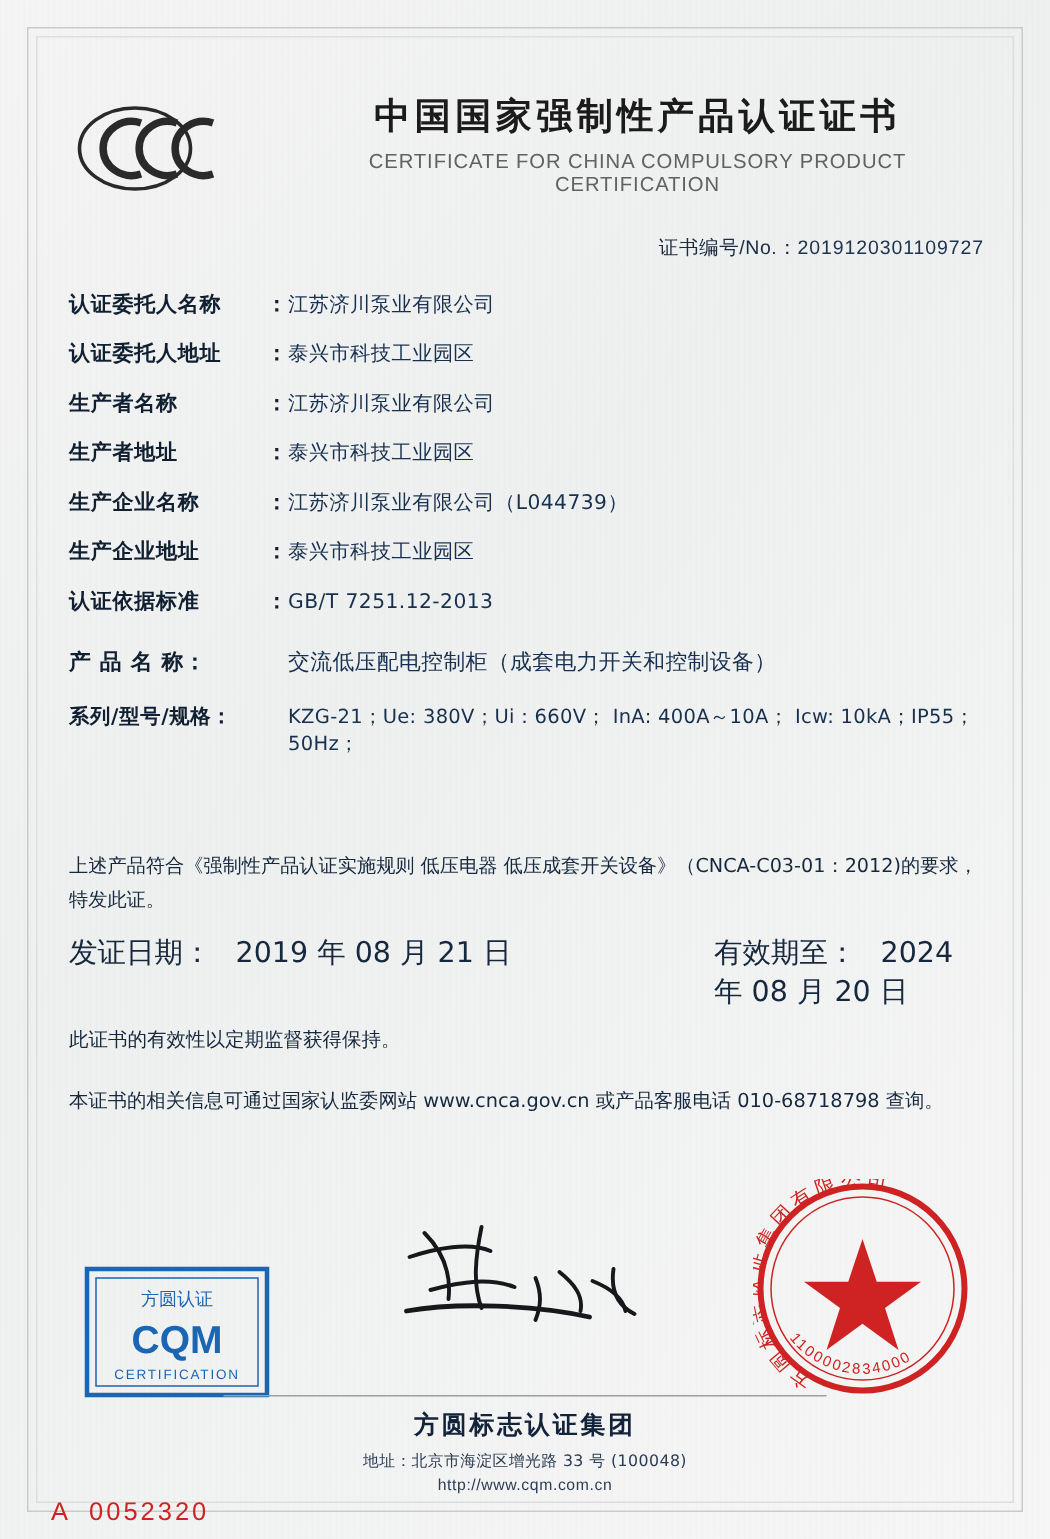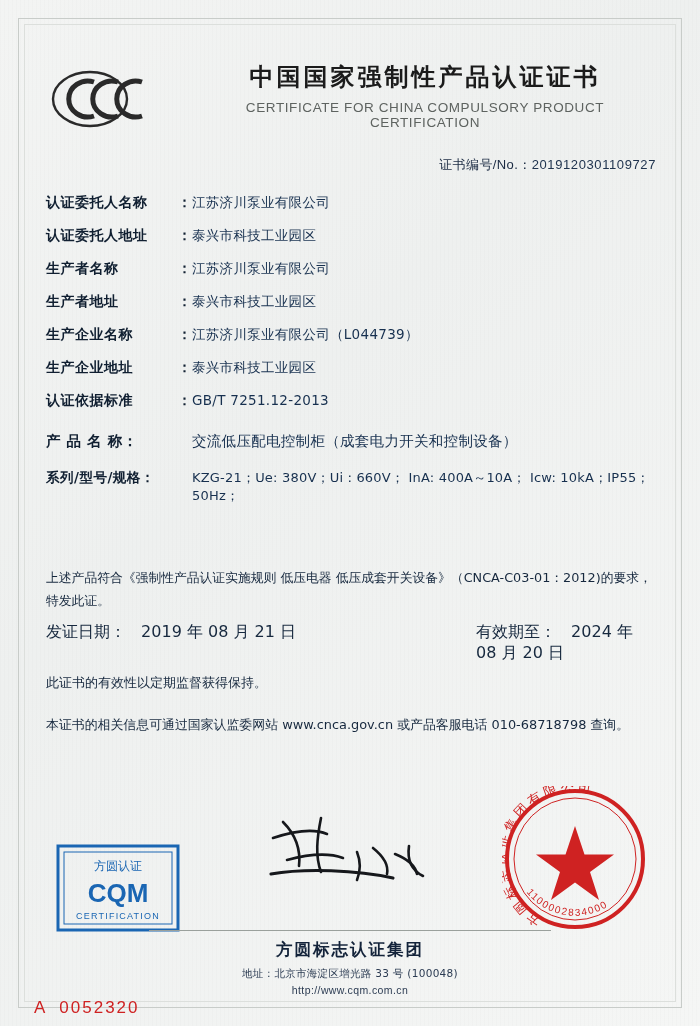--- a/index.html
+++ b/index.html
@@ -90,21 +90,21 @@
   .row.series .v{font-size:13px;letter-spacing:0.2px;}
 
   
   .para{
     position:absolute;left:46px;right:42px;top:566px;
     color:#16283e;
     font-family:"DejaVu Sans", sans-serif;
   }
   .p1{font-size:12.8px;line-height:23px;}
   .dates{
-    display:flex;margin-top:10px;font-size:16px;
+    display:flex;margin-top:10px;font-size:19px;
   }
   .dates .d-left{flex:0 0 430px;}
   .dates .d-right{flex:1;}
   .p2{font-size:13px;margin-top:10px;}
   .p3{font-size:12.9px;margin-top:22px;line-height:22px;}
 
   
   .cqm{
     position:absolute;left:52px;top:840px;width:132px;height:96px;
   }

